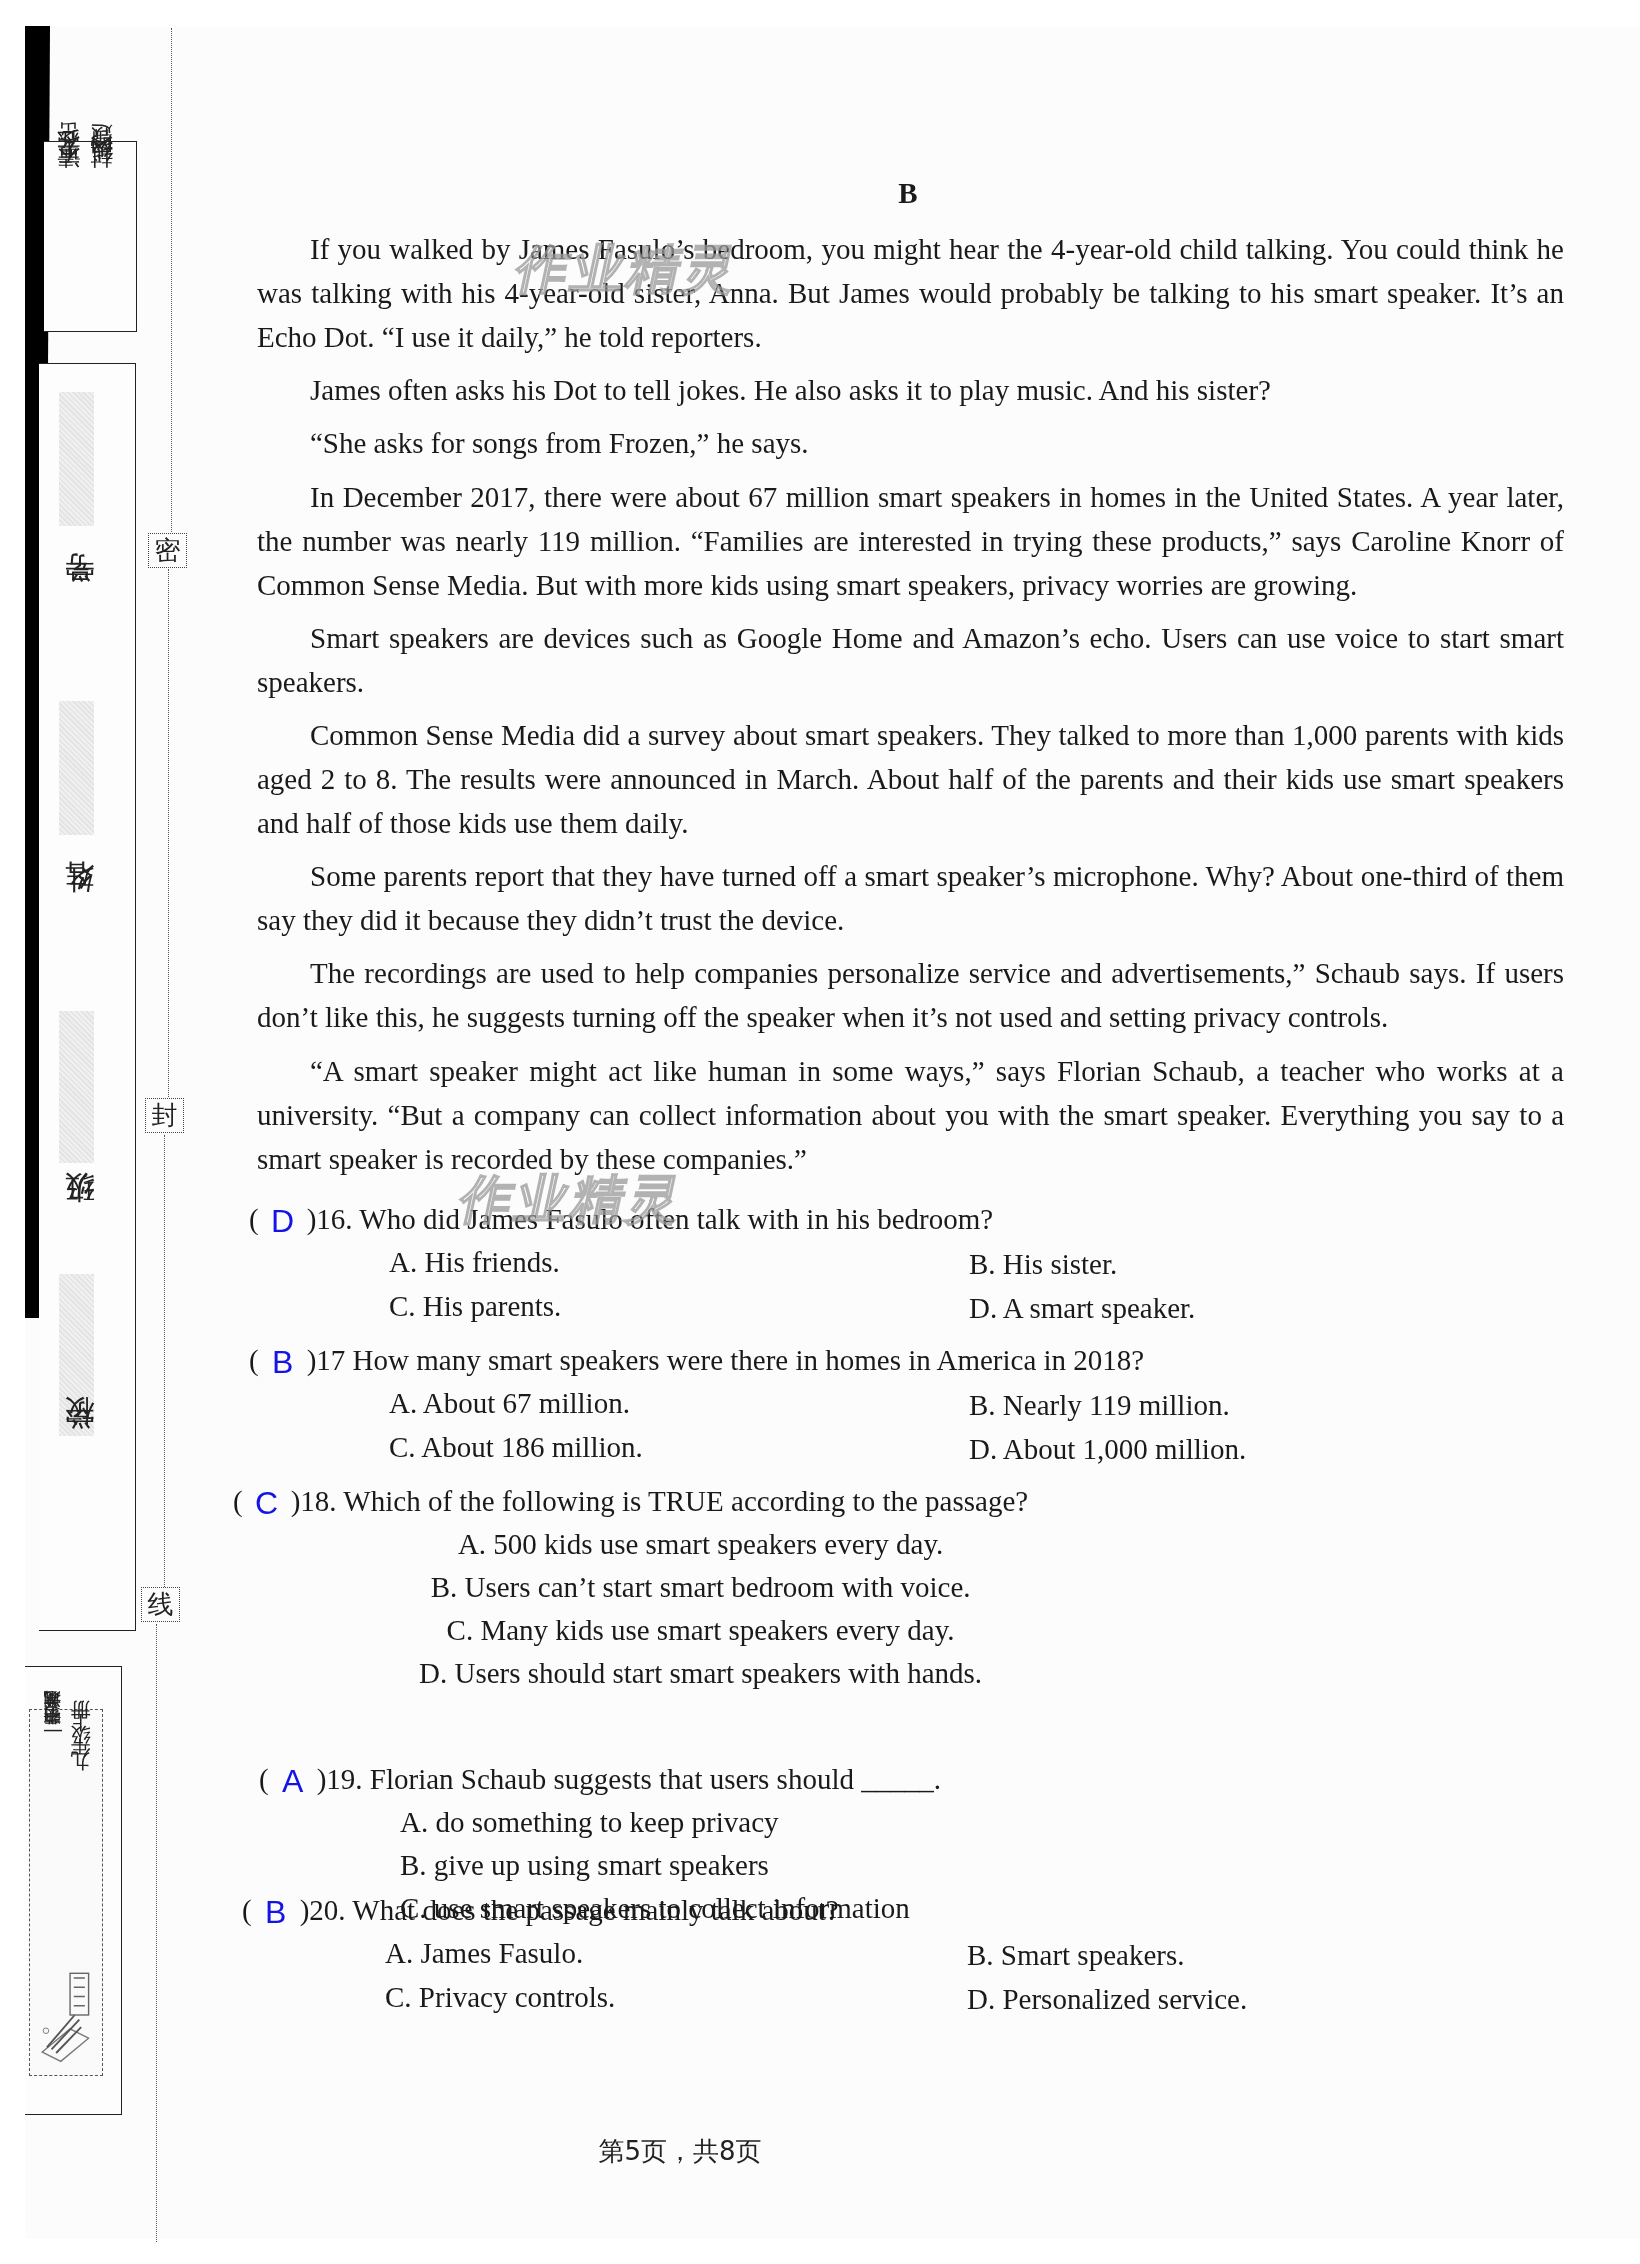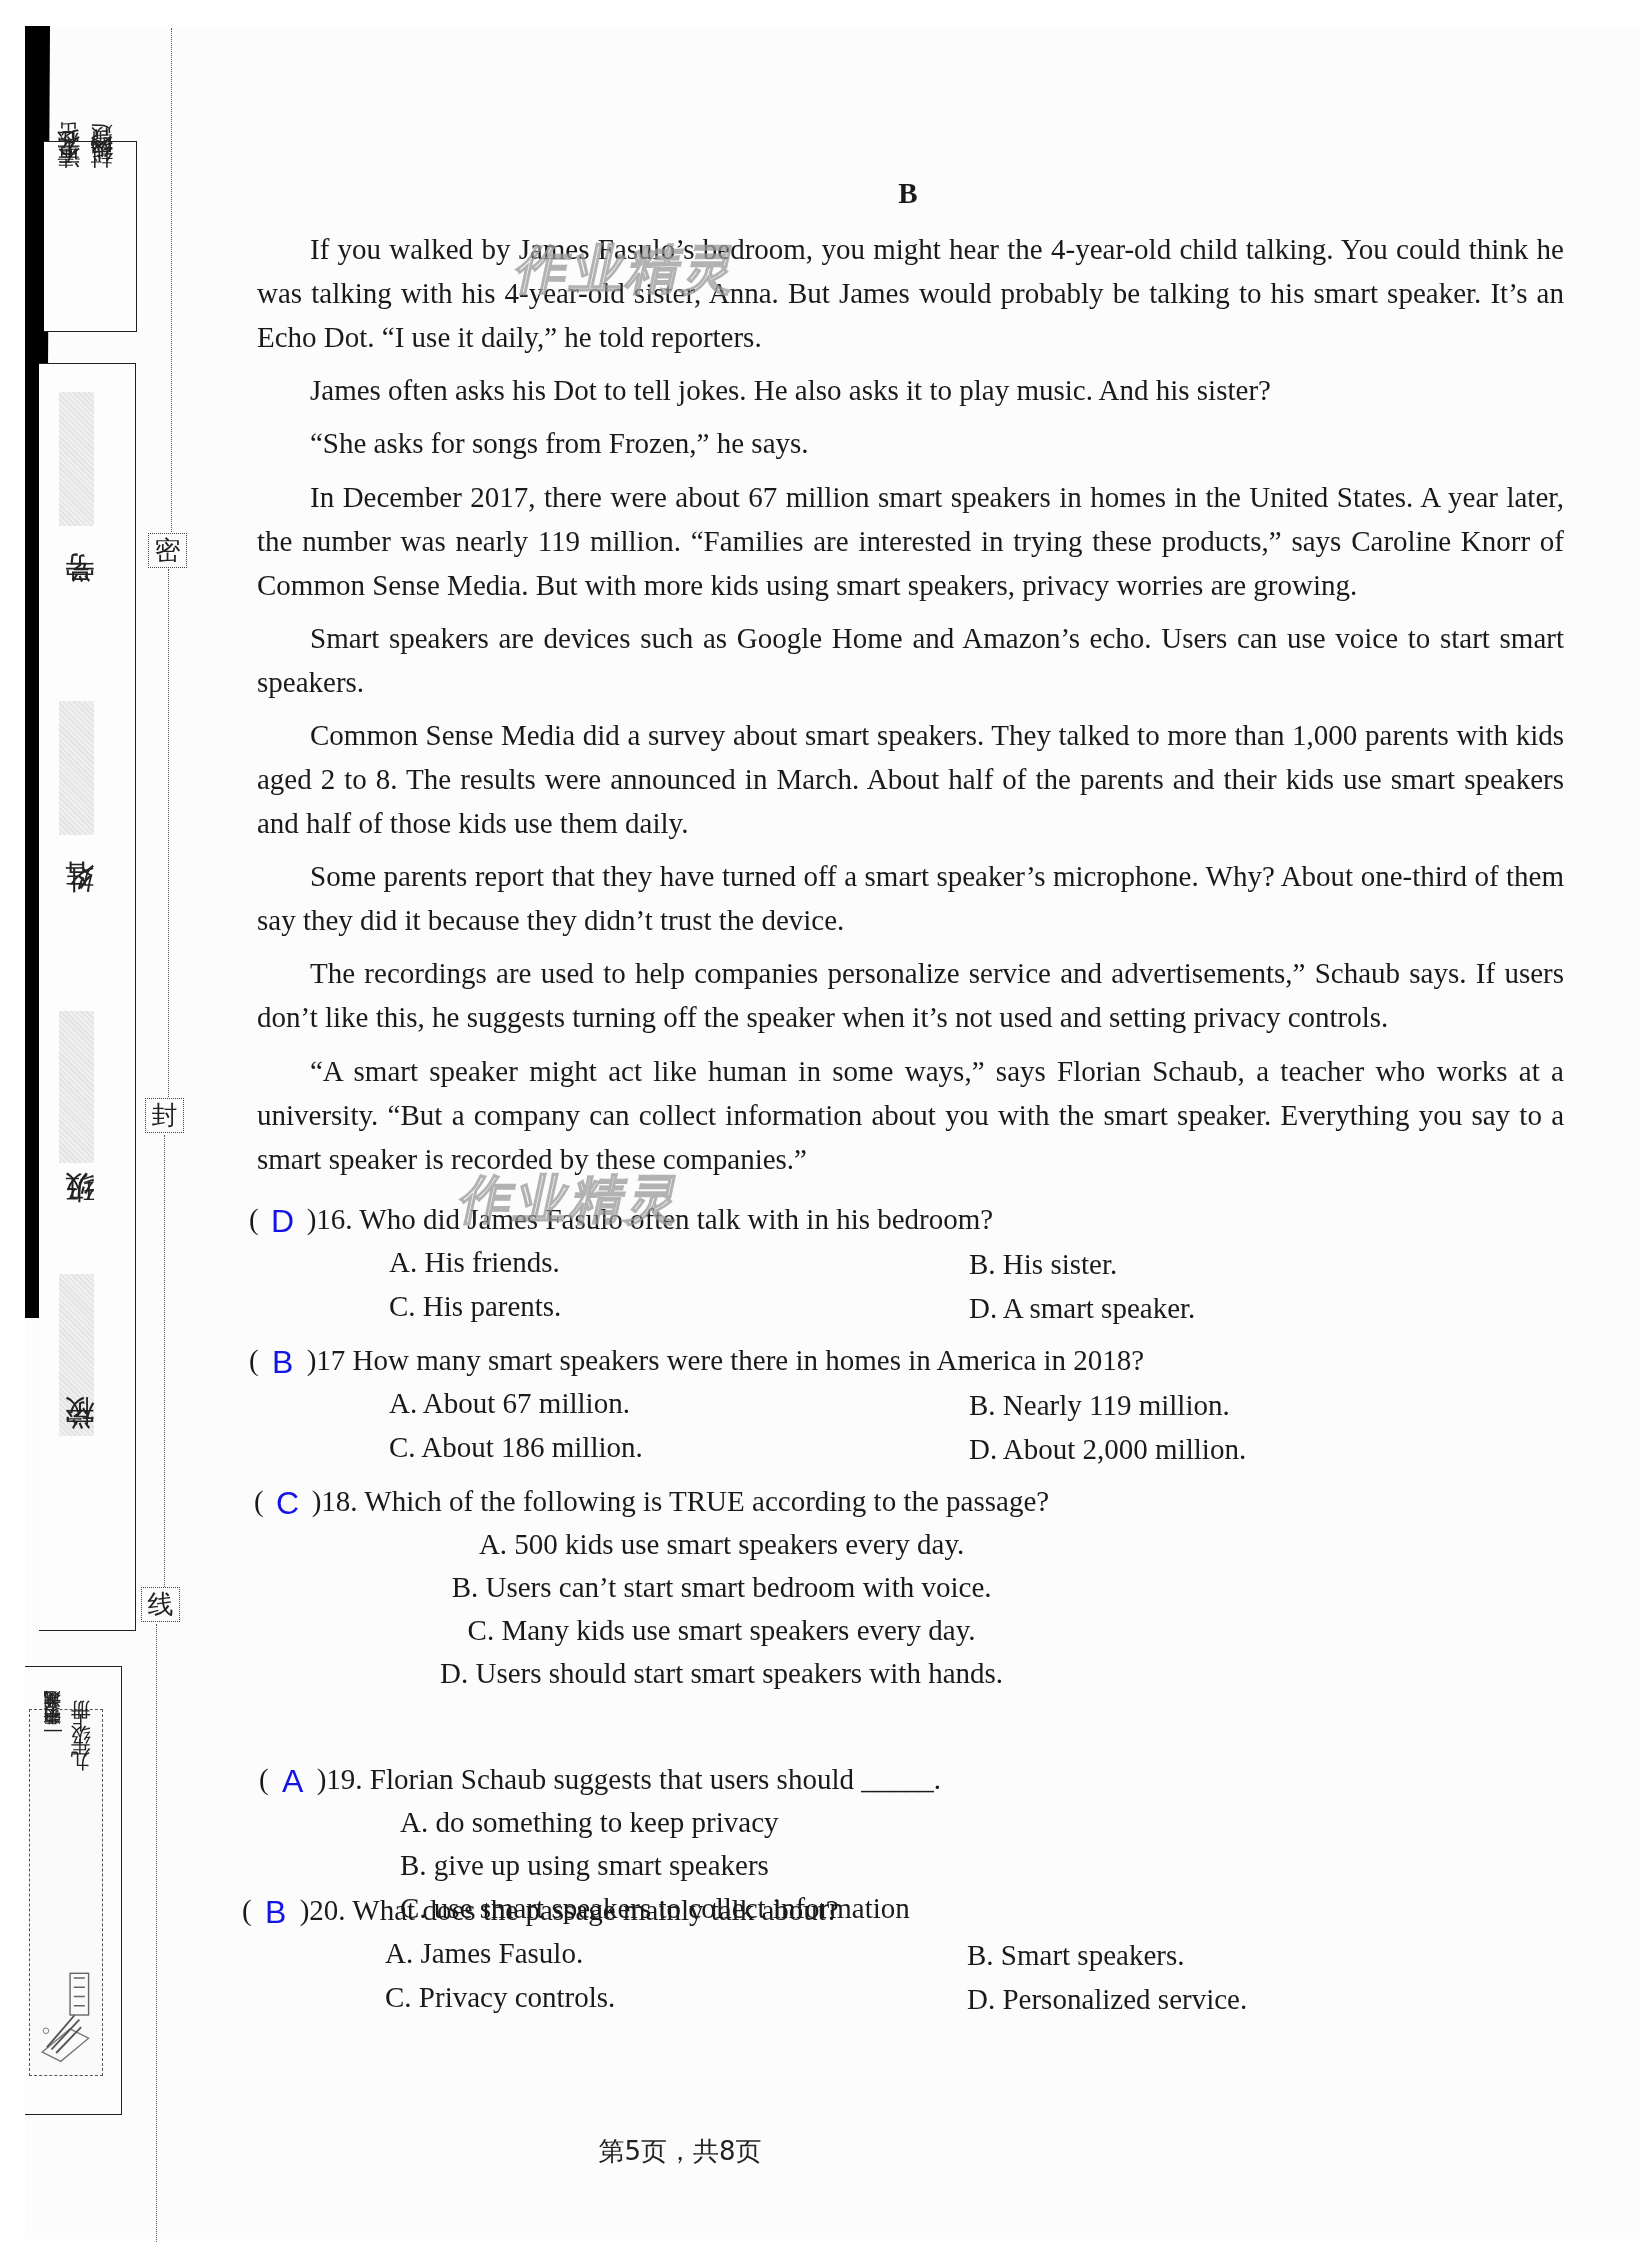--- a/index.html
+++ b/index.html
@@ -160,25 +160,25 @@
 
 <div class="q-block" style="left:249px;top:1338px;">
   <div class="q-line">
     <span class="paren">(</span><span class="answer">B</span><span class="paren">) </span><span>17</span>
     <span>How many smart speakers were there in homes in America in 2018?</span>
   </div>
   <div class="opts" style="height:89px;">
     <span class="opt" style="left:140px;top:0;">A. About 67 million.</span>
     <span class="opt" style="left:720px;top:1.8px;">B. Nearly 119 million.</span>
     <span class="opt" style="left:140px;top:44px;">C. About 186 million.</span>
-    <span class="opt" style="left:720px;top:46px;">D. About 2,000 million.</span>
-  </div>
-</div>
-
-<div class="q-block" style="left:254px;top:1479px;">
+    <span class="opt" style="left:720px;top:46px;">D. About 1,000 million.</span>
+  </div>
+</div>
+
+<div class="q-block" style="left:233px;top:1479px;">
   <div class="q-line">
     <span class="paren">(</span><span class="answer">C</span><span class="paren">) </span><span>18.</span>
     <span>Which of the following is TRUE according to the passage?</span>
   </div>
   <div style="padding-left:140px;text-align:center;">
     <div>A. 500 kids use smart speakers every day.</div>
     <div>B. Users can’t start smart bedroom with voice.</div>
     <div>C. Many kids use smart speakers every day.</div>
     <div>D. Users should start smart speakers with hands.</div>
   </div>

